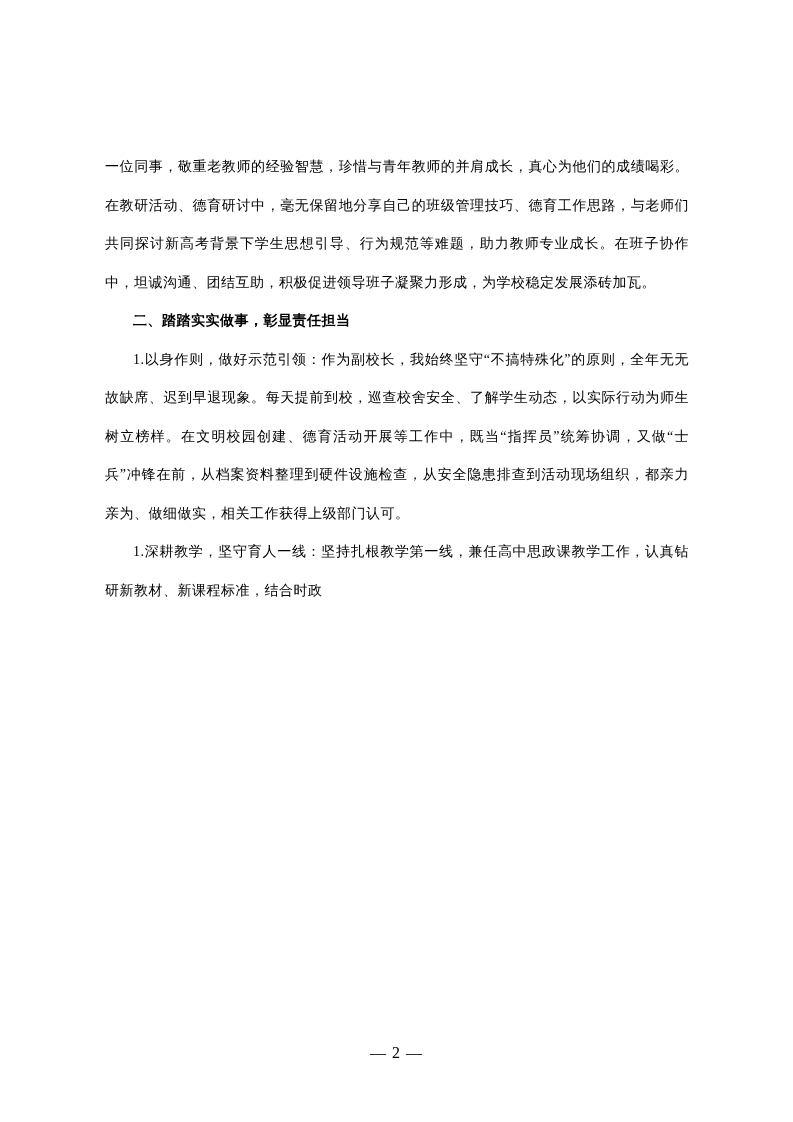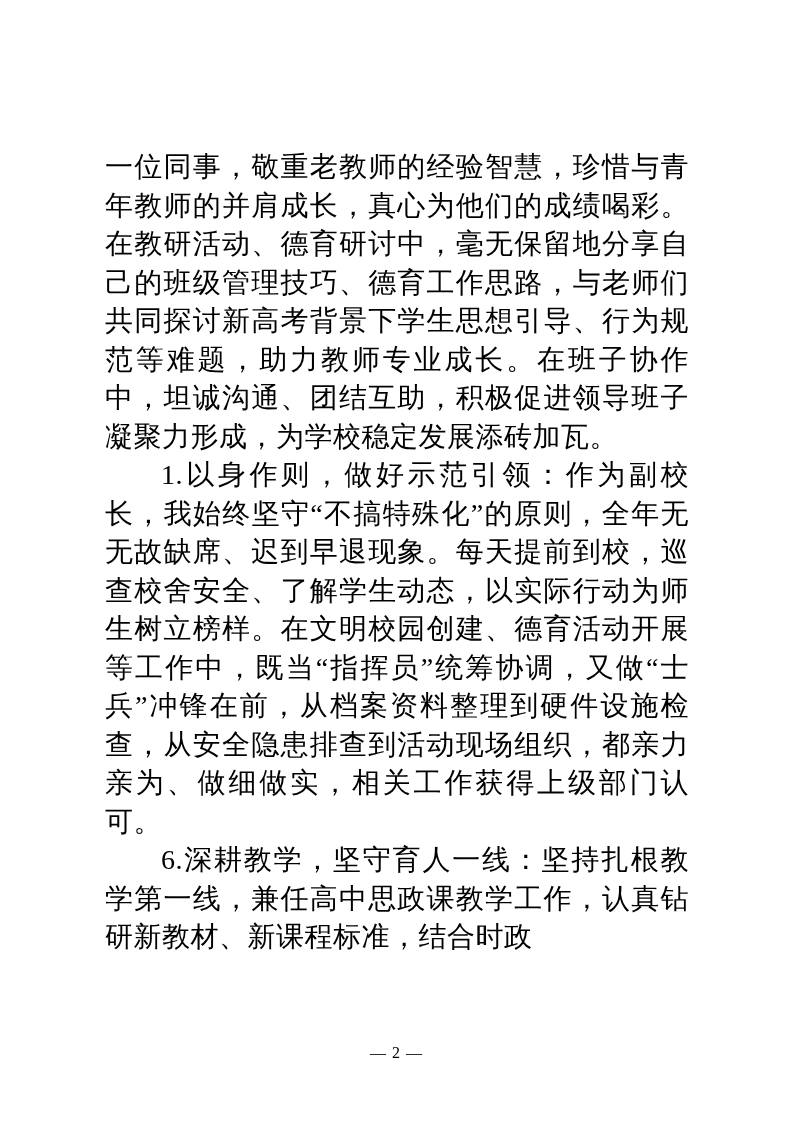--- a/index.html
+++ b/index.html
@@ -14,21 +14,21 @@
     background: #ffffff;
     overflow: hidden;
     font-family: "Liberation Serif", serif;
     color: #000000;
   }
   .content {
     position: absolute;
     left: 105px;
     top: 148px;
     width: 584px;
-    font-size: 28px;
+    font-size: 14px;
     line-height: 38.5px;
     text-align: justify;
     text-justify: inter-character;
     letter-spacing: 0.5px;
   }
   .content p {
     margin: 0;
     padding: 0;
     text-indent: 2em;
   }
@@ -48,17 +48,18 @@
     letter-spacing: 1px;
     color: #000000;
   }
 </style>
 </head>
 <body>
 
 <div class="page">
   <div class="content">
     <p class="no-indent">一位同事，敬重老教师的经验智慧，珍惜与青年教师的并肩成长，真心为他们的成绩喝彩。在教研活动、德育研讨中，毫无保留地分享自己的班级管理技巧、德育工作思路，与老师们共同探讨新高考背景下学生思想引导、行为规范等难题，助力教师专业成长。在班子协作中，坦诚沟通、团结互助，积极促进领导班子凝聚力形成，为学校稳定发展添砖加瓦。</p>
+    <p class="heading">二、踏踏实实做事，彰显责任担当</p>
     <p>1.以身作则，做好示范引领：作为副校长，我始终坚守“不搞特殊化”的原则，全年无无故缺席、迟到早退现象。每天提前到校，巡查校舍安全、了解学生动态，以实际行动为师生树立榜样。在文明校园创建、德育活动开展等工作中，既当“指挥员”统筹协调，又做“士兵”冲锋在前，从档案资料整理到硬件设施检查，从安全隐患排查到活动现场组织，都亲力亲为、做细做实，相关工作获得上级部门认可。</p>
-    <p>6.深耕教学，坚守育人一线：坚持扎根教学第一线，兼任高中思政课教学工作，认真钻研新教材、新课程标准，结合时政</p>
+    <p>1.深耕教学，坚守育人一线：坚持扎根教学第一线，兼任高中思政课教学工作，认真钻研新教材、新课程标准，结合时政</p>
   </div>
   <div class="page-number">— 2 —</div>
 </div>
 
 </body></html>

